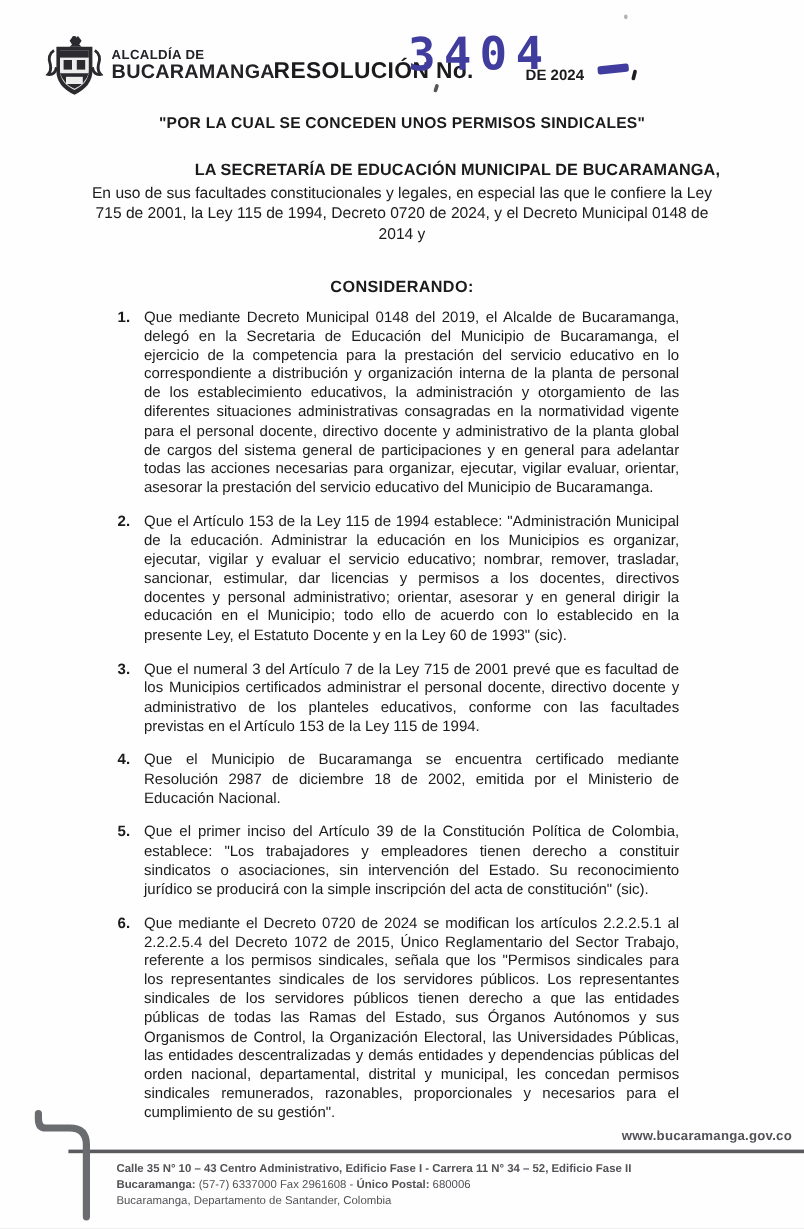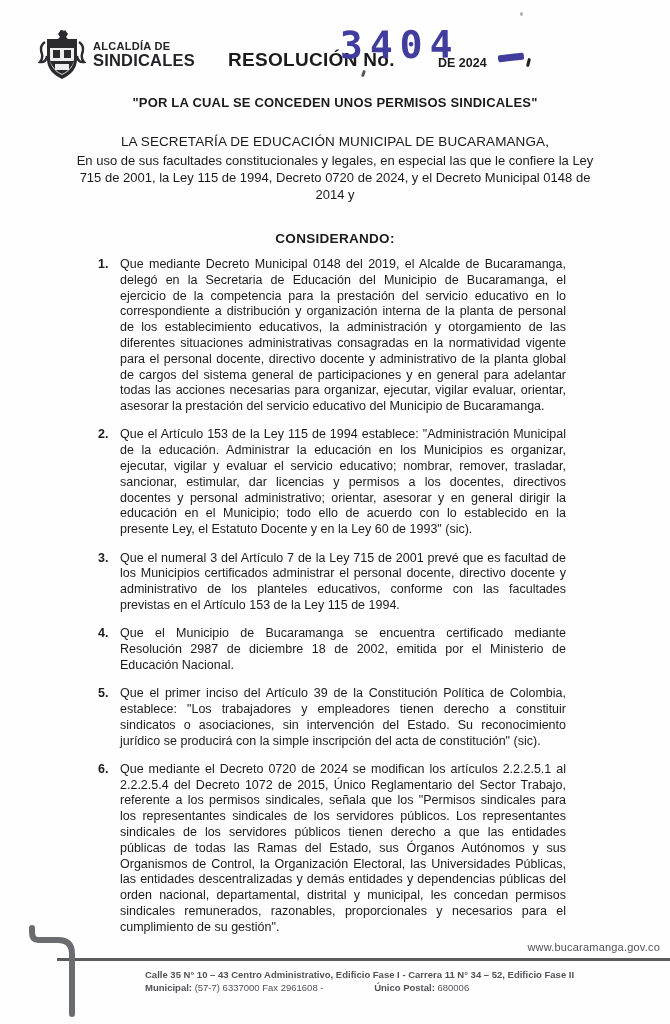--- a/index.html
+++ b/index.html
@@ -33,39 +33,39 @@
   .pen-dot  { position:absolute; left:527px; top:58px; width:3px; height:9px;
     background:#1e1e24; border-radius:2px; transform:rotate(14deg); }
   .speck-top { position:absolute; left:520px; top:12px; width:3px; height:4px;
     background:#8e8e8e; border-radius:50%; opacity:.7; }
 
   .doc-title { position:absolute; top:95px; left:0; right:0; text-align:center;
     font-size:13px; font-weight:bold; letter-spacing:0.2px; }
 
   
   .preamble { position:absolute; top:134px; left:70px; right:70px; text-align:center; }
-  .authority { font-size:13.5px; font-weight:normal; margin:0 0 3px 0; letter-spacing:0.1px; }
+  .authority { font-size:13.5px; font-weight:bold; margin:0 0 3px 0; letter-spacing:0.1px;text-align:right; }
   .powers { font-size:13px; line-height:1.32; margin:0; }
 
   .section-heading { position:absolute; top:231px; left:0; right:0; text-align:center;
     font-size:13.5px; font-weight:bold; letter-spacing:0.3px; }
 
   
   .considerations { position:absolute; top:257px; left:98px; width:468px; }
   .c-item { display:flex; margin:0 0 12.5px 0; }
   .c-num { flex:none; width:22px; font-size:12.5px; font-weight:bold; line-height:15.8px; }
   .c-text { margin:0; font-size:12.5px; line-height:15.8px; text-align:justify; }
 
   
-  .footer-site { position:absolute; top:941px; right:10px; font-size:11px; font-weight:normal;
+  .footer-site { position:absolute; top:941px; right:10px; font-size:11px; font-weight:bold;
     letter-spacing:0.2px;margin-left:37px; }
   .footer-rule { position:absolute; top:958px; left:57px; right:0; height:3px; }
   .footer-hook { position:absolute; left:22px; top:924px; width:58px; height:94px; }
   .footer-addr { position:absolute; left:97px; top:968px; font-size:9.5px; line-height:13px; }
-  .footer-addr .bold { font-weight:bold;margin-left:48px; }
+  .footer-addr .bold { font-weight:bold; }
 </style>
 </head>
 <body>
 
 <div class="page" style="color: rgb(27, 27, 29);">
 
   <div class="logo">
     <svg viewBox="0 0 48 54" aria-hidden="true">
 
       <path d="M20 6 l3 -4 2 2 2 -2 3 4 -2 3 2 2 -10 0 2 -2z" fill="#2a2a2f"></path>
@@ -77,21 +77,21 @@
       <path d="M9 11 h30 v20 q0 13 -15 20 q-15 -7 -15 -20z" fill="#2a2a2f"></path>
       <path d="M12 14 h24 v17 q0 10 -12 16 q-12 -6 -12 -16z" fill="#ededed"></path>
       <rect x="12" y="14" width="24" height="6" fill="#2a2a2f"></rect>
       <rect x="15" y="22" width="7" height="8" fill="#2a2a2f"></rect>
       <rect x="26" y="22" width="7" height="8" fill="#2a2a2f"></rect>
       <path d="M12 33 h24 q-3 9 -12 13 q-9 -4 -12 -13z" fill="#2a2a2f"></path>
       <rect x="17" y="36" width="14" height="6" fill="#ededed"></rect>
     </svg>
     <div class="logo-text">
       <span class="logo-line1">ALCALDÍA DE</span>
-      <span class="logo-line2">SINDICALES</span>
+      <span class="logo-line2">BUCARAMANGA</span>
     </div>
   </div>
 
   <span class="res-label">RESOLUCIÓN No.</span>
   <span class="res-number" id="stamp-number" style="color: rgb(65, 61, 158);">3404</span>
   <span class="res-year">DE 2024</span>
 
   <span class="comma-artifact"></span>
   <span class="pen-dash" id="pen-dash" style="background: rgb(65, 61, 158);"></span>
   <span class="pen-dot"></span>
@@ -134,20 +134,21 @@
   </div>
 
   <div class="footer-site" id="footer-site" style="color: rgb(81, 82, 86);">www.bucaramanga.gov.co</div>
   <div class="footer-rule" id="footer-rule" style="background: rgb(90, 91, 95);"></div>
   <svg class="footer-hook" viewBox="0 0 58 94" aria-hidden="true">
     <path d="M50 90 V30 Q50 16 36 16 H16 Q10 16 10 8 V4" fill="none" stroke="#6b6c70" stroke-width="6" stroke-linecap="round"></path>
   </svg>
   <div class="footer-addr" id="footer-addr" style="color: rgb(81, 82, 86);">
     <div class="bold">Calle 35 N° 10 – 43 Centro Administrativo, Edificio Fase I - Carrera 11 N° 34 – 52, Edificio Fase II</div>
     <div>
-      <span class="bold">Municipal:</span>
+      <span class="bold">Bucaramanga:</span>
       <span>(57-7) 6337000 Fax 2961608 -</span>
       <span class="bold">Único Postal:</span>
       <span>680006</span>
     </div>
+    <div>Bucaramanga, Departamento de Santander, Colombia</div>
   </div>
 
 </div>
 
 </body></html>

